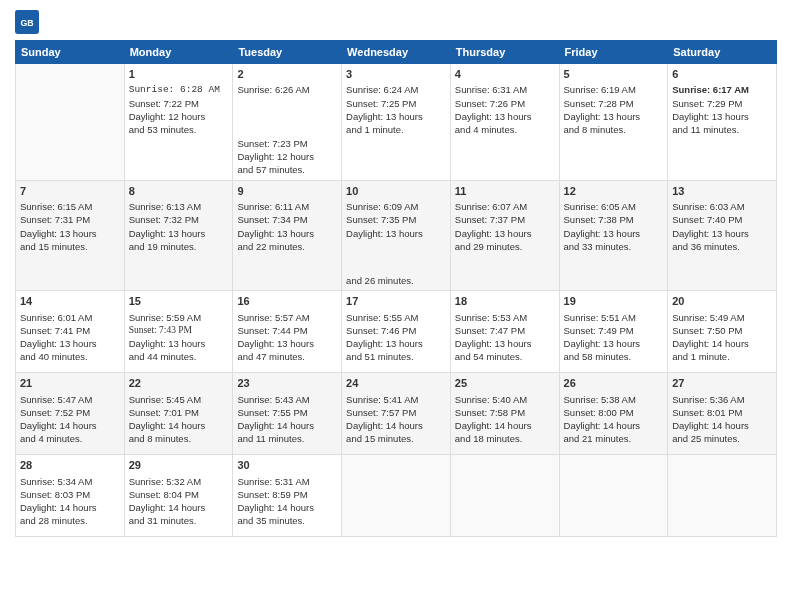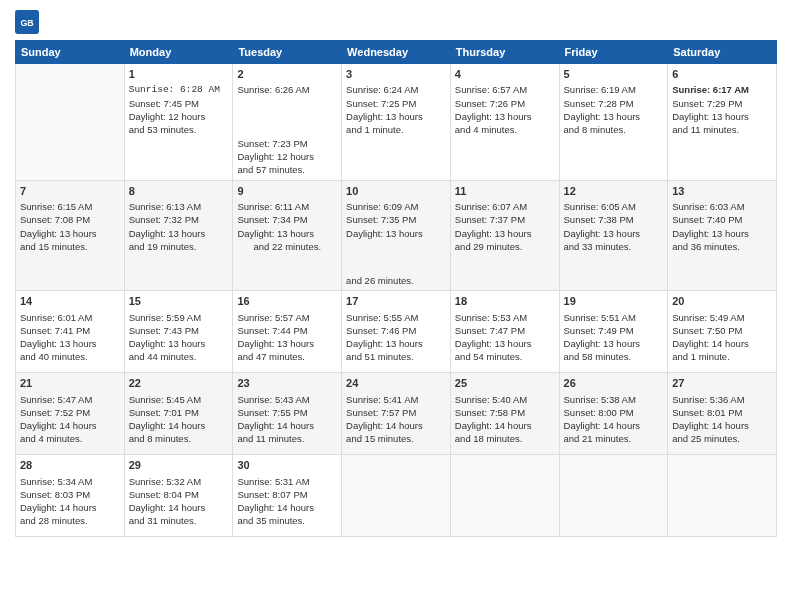--- a/index.html
+++ b/index.html
@@ -127,41 +127,41 @@
           <th>Friday</th>
           <th>Saturday</th>
         </tr>
     </thead>
     <tbody id="calendar-body">
     <tr>
           <td class="empty-cell"></td>
           <td>
             <span class="day-num">1</span>
             <span style="display: block; font-family: Liberation Mono, monospace;">Sunrise: 6:28 AM</span>
-            <span style="display: block;">Sunset: 7:45 PM</span>
+            <span style="display: block;">Sunset: 7:22 PM</span>
             <span style="display: block;">Daylight: 12 hours</span>
             <span style="display: block;">and 53 minutes.</span>
           </td>
           <td>
             <span class="day-num">2</span>
             <span style="display: block;">Sunrise: 6:26 AM</span>
             <span style="display: block; margin-top: 40px;">Sunset: 7:23 PM</span>
             <span style="display: block;">Daylight: 12 hours</span>
             <span style="display: block;">and 57 minutes.</span>
           </td>
           <td>
             <span class="day-num">3</span>
             <span style="display: block;">Sunrise: 6:24 AM</span>
             <span style="display: block;">Sunset: 7:25 PM</span>
             <span style="display: block;">Daylight: 13 hours</span>
             <span style="display: block;">and 1 minute.</span>
           </td>
           <td>
             <span class="day-num">4</span>
-            <span style="display: block;">Sunrise: 6:57 AM</span>
+            <span style="display: block;">Sunrise: 6:31 AM</span>
             <span style="display: block;">Sunset: 7:26 PM</span>
             <span style="display: block;">Daylight: 13 hours</span>
             <span style="display: block;">and 4 minutes.</span>
           </td>
           <td>
             <span class="day-num">5</span>
             <span style="display: block;">Sunrise: 6:19 AM</span>
             <span style="display: block;">Sunset: 7:28 PM</span>
             <span style="display: block;">Daylight: 13 hours</span>
             <span style="display: block;">and 8 minutes.</span>
@@ -171,37 +171,37 @@
             <span style="display: block; font-weight: bold;">Sunrise: 6:17 AM</span>
             <span style="display: block;">Sunset: 7:29 PM</span>
             <span style="display: block;">Daylight: 13 hours</span>
             <span style="display: block;">and 11 minutes.</span>
           </td>
         </tr>
         <tr>
           <td>
             <span class="day-num">7</span>
             <span style="display: block;">Sunrise: 6:15 AM</span>
-            <span style="display: block;">Sunset: 7:08 PM</span>
+            <span style="display: block;">Sunset: 7:31 PM</span>
             <span style="display: block;">Daylight: 13 hours</span>
             <span style="display: block;">and 15 minutes.</span>
           </td>
           <td>
             <span class="day-num">8</span>
             <span style="display: block;">Sunrise: 6:13 AM</span>
             <span style="display: block;">Sunset: 7:32 PM</span>
             <span style="display: block;">Daylight: 13 hours</span>
             <span style="display: block;">and 19 minutes.</span>
           </td>
           <td>
             <span class="day-num">9</span>
             <span style="display: block;">Sunrise: 6:11 AM</span>
             <span style="display: block;">Sunset: 7:34 PM</span>
             <span style="display: block;">Daylight: 13 hours</span>
-            <span style="display: block; text-align: center;">and 22 minutes.</span>
+            <span style="display: block;">and 22 minutes.</span>
           </td>
           <td>
             <span class="day-num">10</span>
             <span style="display: block;">Sunrise: 6:09 AM</span>
             <span style="display: block;">Sunset: 7:35 PM</span>
             <span style="display: block;">Daylight: 13 hours</span>
             <span style="display: block; margin-top: 34px;">and 26 minutes.</span>
           </td>
           <td>
             <span class="day-num">11</span>
@@ -229,21 +229,21 @@
           <td>
             <span class="day-num">14</span>
             <span style="display: block;">Sunrise: 6:01 AM</span>
             <span style="display: block;">Sunset: 7:41 PM</span>
             <span style="display: block;">Daylight: 13 hours</span>
             <span style="display: block;">and 40 minutes.</span>
           </td>
           <td>
             <span class="day-num">15</span>
             <span style="display: block;">Sunrise: 5:59 AM</span>
-            <span style="display: block;">Sunset: 7:43 PM</span>
+            <span style="display: block; font-family: Liberation Serif, serif;">Sunset: 7:43 PM</span>
             <span style="display: block;">Daylight: 13 hours</span>
             <span style="display: block;">and 44 minutes.</span>
           </td>
           <td>
             <span class="day-num">16</span>
             <span style="display: block;">Sunrise: 5:57 AM</span>
             <span style="display: block;">Sunset: 7:44 PM</span>
             <span style="display: block;">Daylight: 13 hours</span>
             <span style="display: block;">and 47 minutes.</span>
           </td>
@@ -338,21 +338,21 @@
           <td>
             <span class="day-num">29</span>
             <span style="display: block;">Sunrise: 5:32 AM</span>
             <span style="display: block;">Sunset: 8:04 PM</span>
             <span style="display: block;">Daylight: 14 hours</span>
             <span style="display: block;">and 31 minutes.</span>
           </td>
           <td>
             <span class="day-num">30</span>
             <span style="display: block;">Sunrise: 5:31 AM</span>
-            <span style="display: block;">Sunset: 8:07 PM</span>
+            <span style="display: block;">Sunset: 8:59 PM</span>
             <span style="display: block;">Daylight: 14 hours</span>
             <span style="display: block;">and 35 minutes.</span>
           </td>
           <td class="empty-cell"></td>
           <td class="empty-cell"></td>
           <td class="empty-cell"></td>
           <td class="empty-cell"></td>
         </tr>
       </tbody>
   </table>

